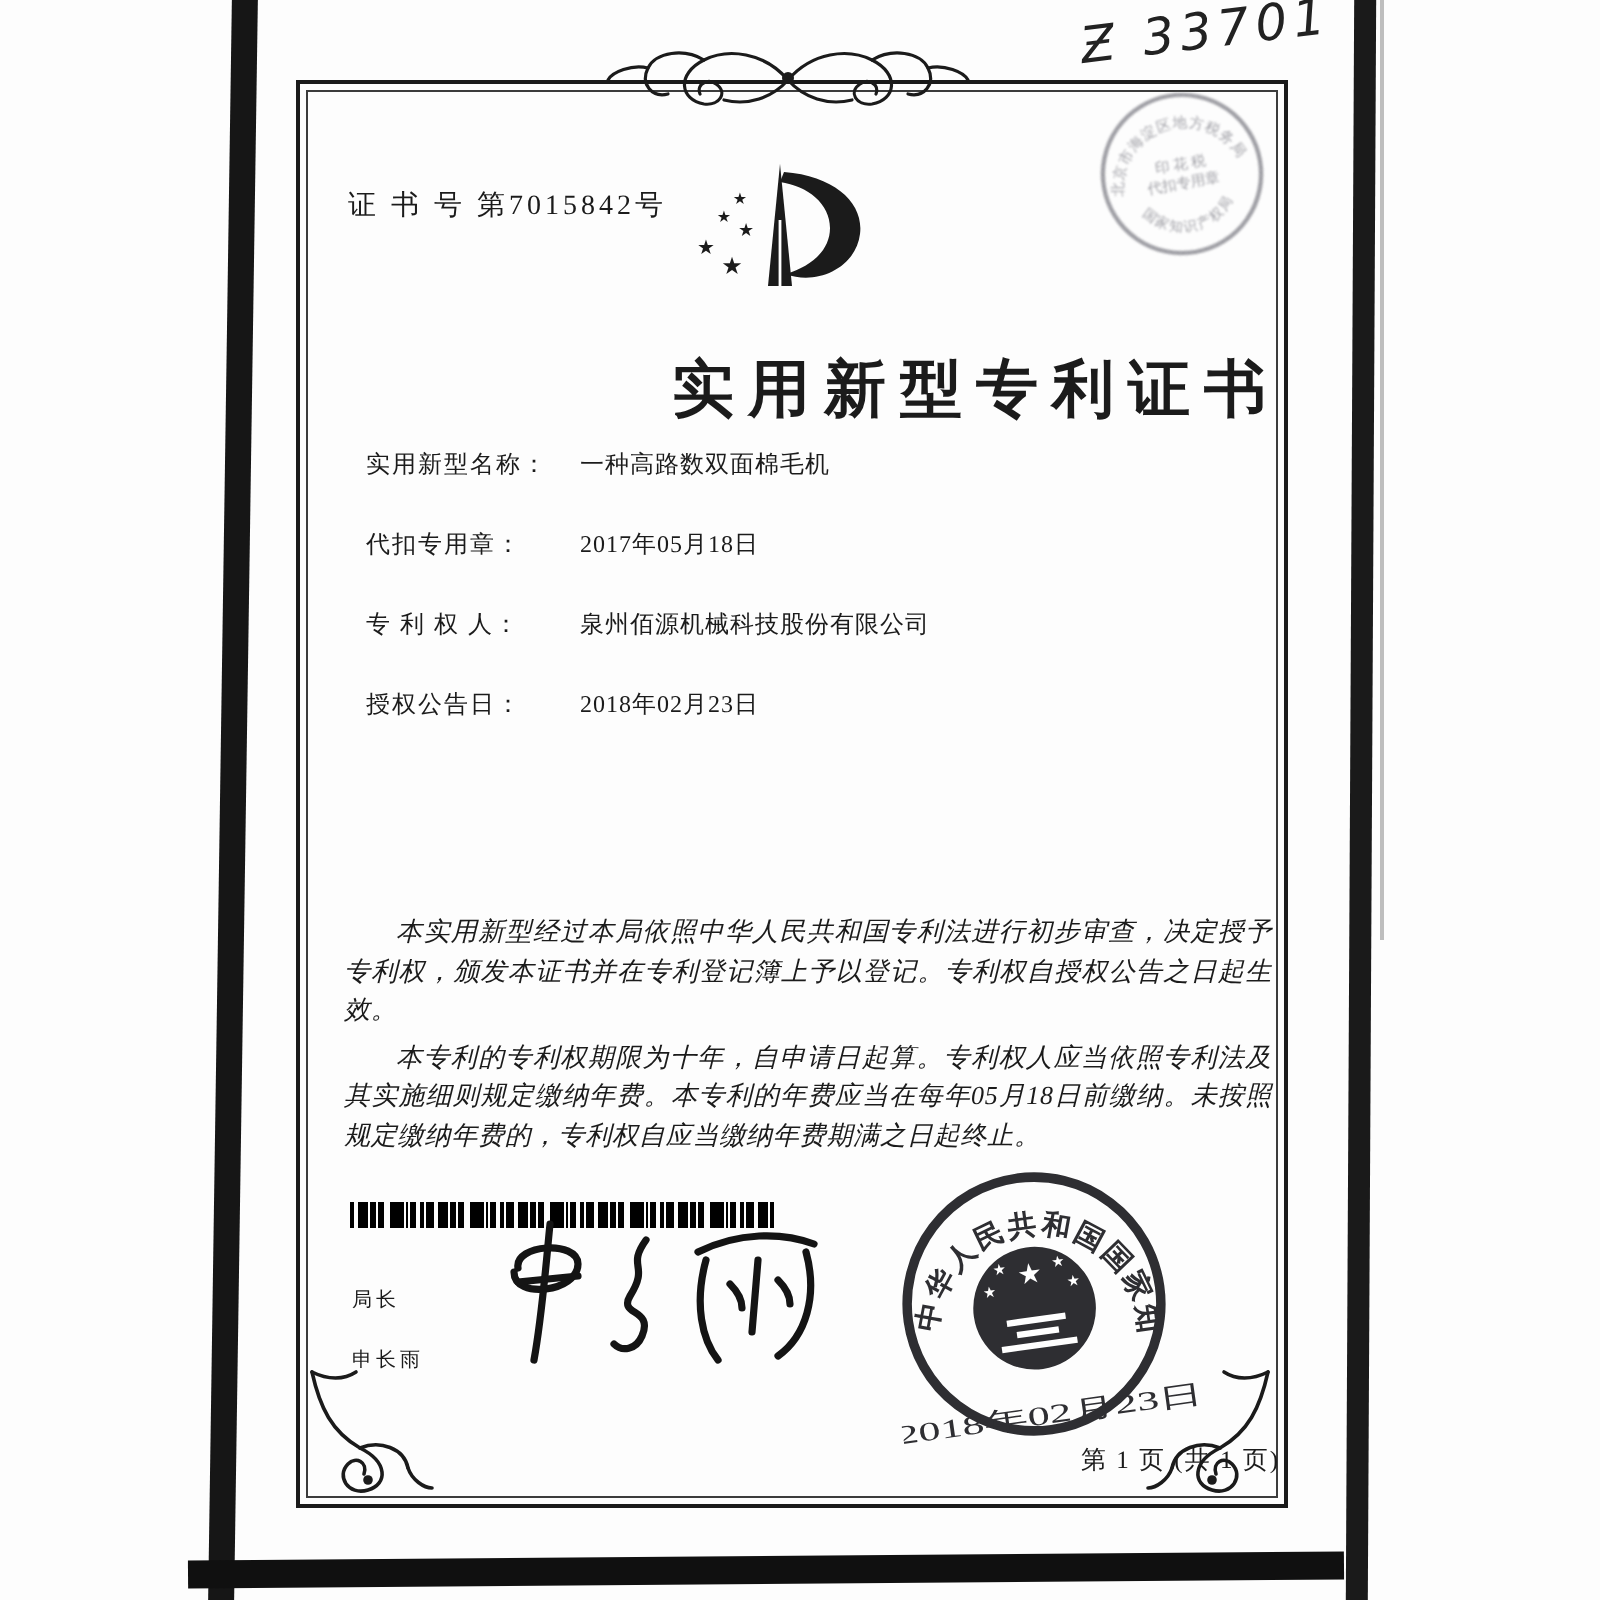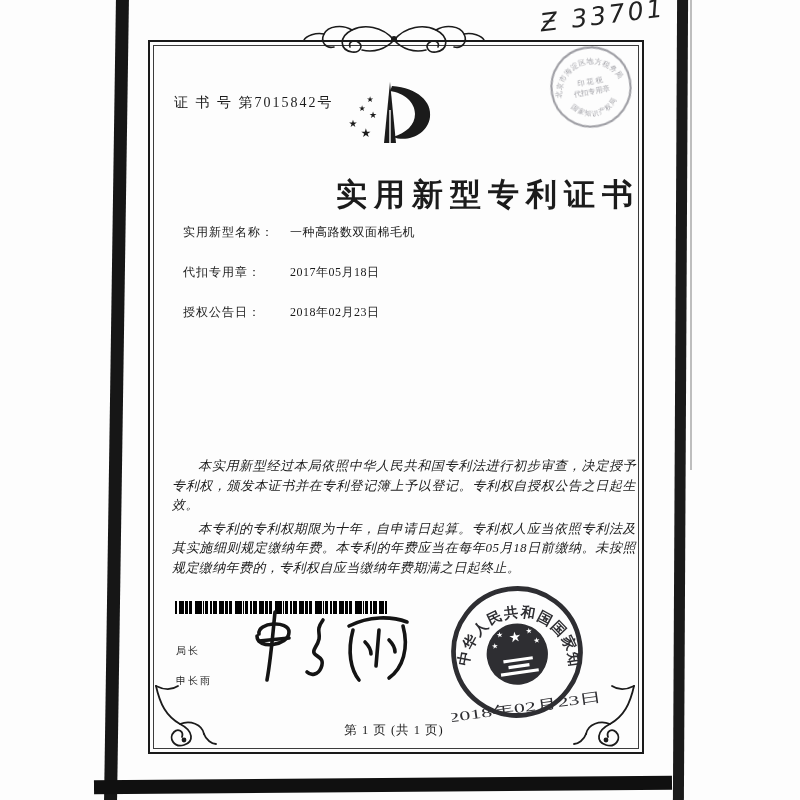--- a/index.html
+++ b/index.html
@@ -31,21 +31,21 @@
   .body-text p{margin:4px;text-indent:2em;letter-spacing:0.4px;}
   .barcode{left:175px;top:601px;width:212px;height:13px;background:
       repeating-linear-gradient(90deg,#000 0 2px,transparent 2px 5px),
       repeating-linear-gradient(90deg,#000 0 1px,transparent 1px 4px),
       repeating-linear-gradient(90deg,transparent 0 6px,#000 6px 8px);}
   .signoff{left:176px;top:636px;font-size:10px;line-height:30px;letter-spacing:2px;}
   .signature{left:245px;top:608px;width:185px;height:88px;}
   .seal{left:443px;top:578px;width:148px;height:148px;transform:rotate(-8deg);}
   .tax-stamp{left:548px;top:44px;width:86px;height:86px;transform:rotate(-10deg);
              filter:blur(0.4px);opacity:.85;}
-  .footer{left:148px;top:722px;width:492px;text-align:center;font-size:12.5px;letter-spacing:1px;}
+  .footer{left:148px;top:722px;width:492px;text-align:right;font-size:12.5px;letter-spacing:1px;}
 </style>
 </head>
 <body>
 
 <div class="canvas">
 
   <div class="abs shadow-left"></div>
   <div class="abs shadow-right"></div>
   <div class="abs shadow-right-faint"></div>
   <div class="abs shadow-bottom"></div>
@@ -111,20 +111,24 @@
   <div class="abs fields">
     <div class="field">
       <span class="flabel">实用新型名称：</span>
       <span class="fvalue">一种高路数双面棉毛机</span>
     </div>
     <div class="field">
       <span class="flabel">代扣专用章：</span>
       <span class="fvalue">2017年05月18日</span>
     </div>
     <div class="field">
+      <span class="flabel">专 利 权 人：</span>
+      <span class="fvalue">泉州佰源机械科技股份有限公司</span>
+    </div>
+    <div class="field">
       <span class="flabel">授权公告日：</span>
       <span class="fvalue">2018年02月23日</span>
     </div>
   </div>
 
   <div class="abs body-text">
     <p>本实用新型经过本局依照中华人民共和国专利法进行初步审查，决定授予专利权，颁发本证书并在专利登记簿上予以登记。专利权自授权公告之日起生效。</p>
     <p>本专利的专利权期限为十年，自申请日起算。专利权人应当依照专利法及其实施细则规定缴纳年费。本专利的年费应当在每年05月18日前缴纳。未按照规定缴纳年费的，专利权自应当缴纳年费期满之日起终止。</p>
   </div>
 

